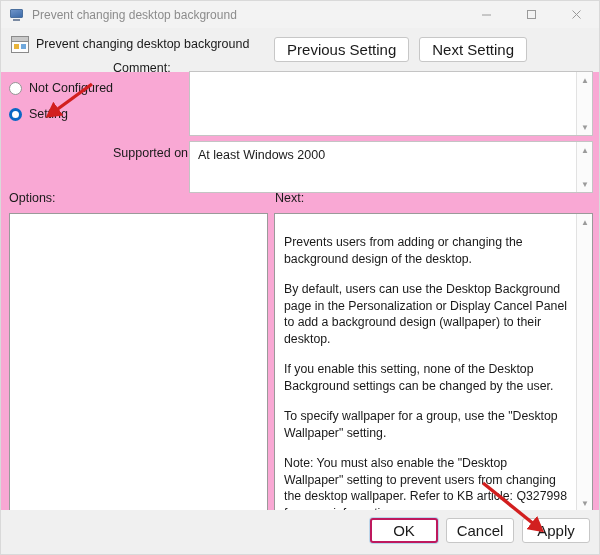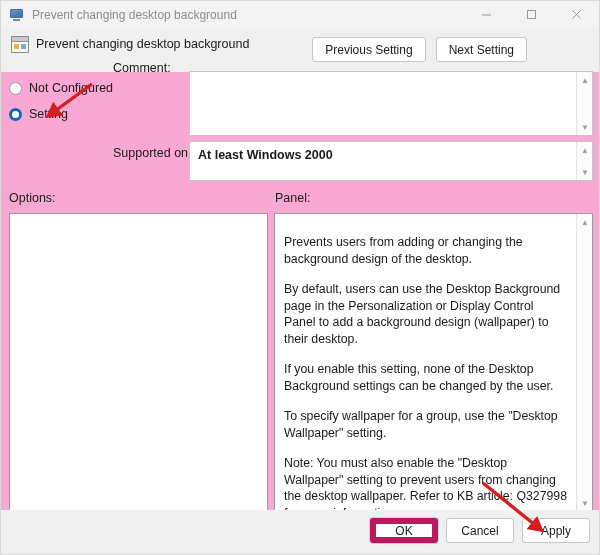--- a/index.html
+++ b/index.html
@@ -117,21 +117,21 @@
     white-space: nowrap;
   }
   .nav-buttons {
     position: absolute;
     right: 72px; top: 9px;
     display: flex;
     gap: 10px;
   }
   .btn {
     font-family: "Liberation Sans", sans-serif;
-    font-size: 12px;
+    font-size: 15px;
     color: #1a1a1a;
     background: #ffffff;
     border: 1px solid #c7c7c7;
     border-radius: 3px;
     height: 25px;
     padding: 0 12px;
     cursor: default;
     white-space: nowrap;
   }
 
@@ -175,21 +175,21 @@
   #comment-label { left: 112px; top: 60px; }
   #supported-label { left: 112px; top: 145px; }
 
   .boxed {
     position: absolute;
     background: #ffffff;
     border: 1px solid #c4c4c4;
     box-sizing: border-box;
   }
   #comment-box { left: 188px; top: 70px; width: 404px; height: 65px; }
-  #supported-box { left: 188px; top: 140px; width: 404px; height: 40px; font-weight: bold; }
+  #supported-box { left: 188px; top: 140px; width: 404px; height: 52px; }
 
   .boxed .text {
     position: absolute;
     left: 8px; top: 6px;
     font-size: 12.5px;
     color: #1a1a1a;
     white-space: nowrap;
   }
 
   
@@ -258,21 +258,21 @@
     background: #f0f0f0;
   }
   .footer-buttons {
     position: absolute;
     right: 9px; top: 8px;
     display: flex;
     gap: 8px;
   }
   .btn.wide { width: 68px; padding: 0; }
   .btn.focused {
-    border: 6px solid #be185d;
+    border: 2px solid #be185d;
     box-shadow: 0 0 0 1px #bcd6ea;
   }
 
   
   .arrow-svg {
     position: absolute;
     pointer-events: none;
   }
   #arrow-enabled { left: 44px; top: 80px; }
   #arrow-apply { left: 478px; top: 478px; }
@@ -344,30 +344,30 @@
   <div class="field-label" id="supported-label">Supported on:</div>
   <div class="boxed" id="supported-box">
     <div class="text">At least Windows 2000</div>
     <div class="vsb">
       <div class="arrow up">▲</div>
       <div class="arrow down">▼</div>
     </div>
   </div>
 
   <div class="field-label" id="options-label">Options:</div>
-  <div class="field-label" id="help-label">Panel:</div>
+  <div class="field-label" id="help-label">Next:</div>
 
   <div id="options-panel">
     <div class="text" style="position:absolute;left:8px;top:6px;"></div>
   </div>
 
   <div id="help-panel">
     <div id="help-text">
       <p>Prevents users from adding or changing the background design of the desktop.</p>
-      <p>By default, users can use the Desktop Background page in the Personalization or Display Control Panel to add a background design (wallpaper) to their desktop.</p>
+      <p>By default, users can use the Desktop Background page in the Personalization or Display Cancel Panel to add a background design (wallpaper) to their desktop.</p>
       <p>If you enable this setting, none of the Desktop Background settings can be changed by the user.</p>
       <p>To specify wallpaper for a group, use the "Desktop Wallpaper" setting.</p>
       <p>Note: You must also enable the "Desktop Wallpaper" setting to prevent users from changing the desktop wallpaper. Refer to KB article: Q327998 for more information.</p>
 
     </div>
     <div class="vsb">
       <div class="arrow up">▲</div>
       <div class="arrow down">▼</div>
     </div>
   </div>

